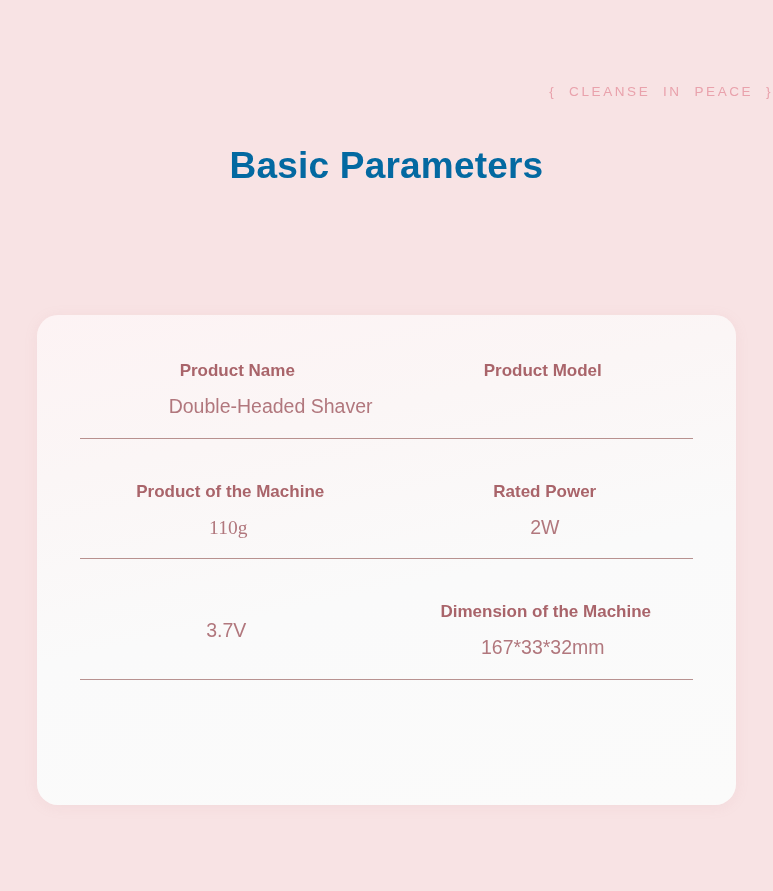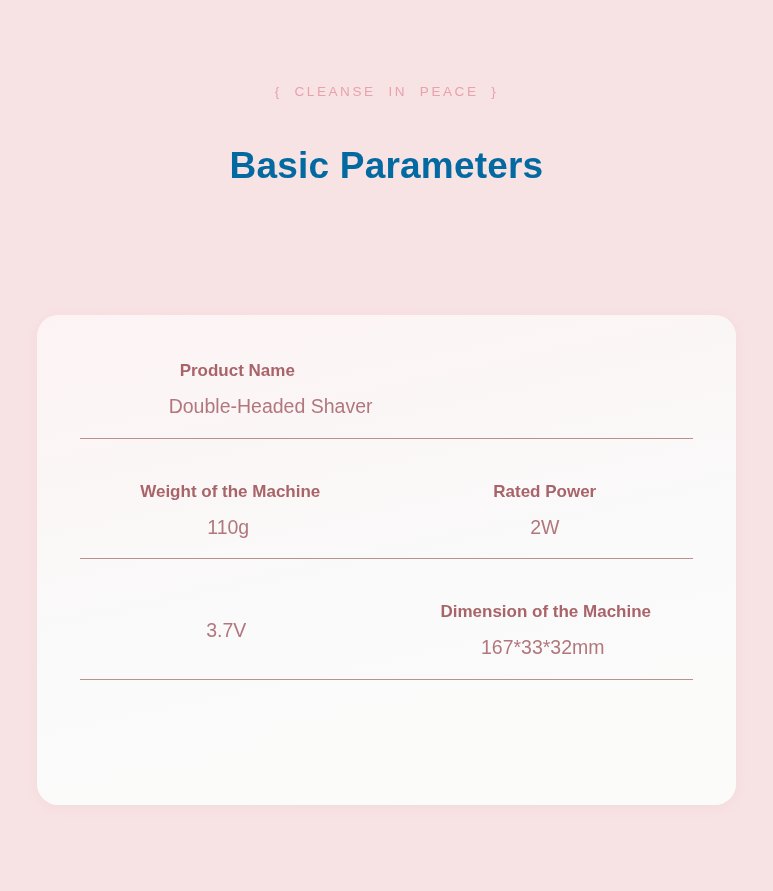--- a/index.html
+++ b/index.html
@@ -21,20 +21,21 @@
     padding-top: 84px;
     text-align: center;
   }
 
   .kicker {
     font-size: 13.5px;
     letter-spacing: 2.6px;
     color: #e9a2ac;
     font-weight: 400;
     white-space: pre;
+    text-align: right;
   }
 
   .page-title {
     margin-top: 46px;
     font-size: 37px;
     font-weight: 700;
     color: #0369a1;
     letter-spacing: 0.2px;
   }
 
@@ -99,21 +100,21 @@
 
   .row-gap { height: 44px; }
 
   
   .row-1 .cell-left .spec-label  { transform: translateX(4px); }
   .row-1 .cell-left .spec-value  { transform: translateX(-14px); text-align: right; }
   .row-1 .cell-right .spec-label { transform: translateX(3px); }
   .row-1 .cell-right .spec-value { transform: translateX(0px); }
 
   .row-2 .cell-left .spec-label  { transform: translateX(-3px); }
-  .row-2 .cell-left .spec-value  { transform: translateX(-5px); }
+  .row-2 .cell-left .spec-value  { transform: translateX(-5px); font-family: Liberation Serif, serif; }
   .row-2 .cell-right .spec-label { transform: translateX(5px); }
   .row-2 .cell-right .spec-value { transform: translateX(5px); }
 
   .row-3 .cell-left .spec-label  { transform: translateX(0px); }
   .row-3 .cell-left .spec-value  { transform: translateX(-7px); text-align: center; }
   .row-3 .cell-right .spec-label { transform: translateX(6px); }
   .row-3 .cell-right .spec-value { transform: translateX(3px); }
 </style>
 </head>
 <body>
@@ -126,31 +127,32 @@
 <div class="card">
   <div class="spec-table">
 
     <div>
       <div class="spec-row row-1">
         <div class="spec-cell cell-left">
           <div class="spec-label">Product Name</div>
           <div class="spec-value">Double-Headed Shaver</div>
         </div>
         <div class="spec-cell cell-right">
+          <div class="spec-label">Product Model</div>
         </div>
       </div>
       <div class="row-divider"></div>
     </div>
 
     <div class="row-gap"></div>
 
     <div>
       <div class="spec-row row-2">
         <div class="spec-cell cell-left">
-          <div class="spec-label">Weight of the Machine</div>
+          <div class="spec-label">Product of the Machine</div>
           <div class="spec-value">110g</div>
         </div>
         <div class="spec-cell cell-right">
           <div class="spec-label">Rated Power</div>
           <div class="spec-value">2W</div>
         </div>
       </div>
       <div class="row-divider"></div>
     </div>
 

